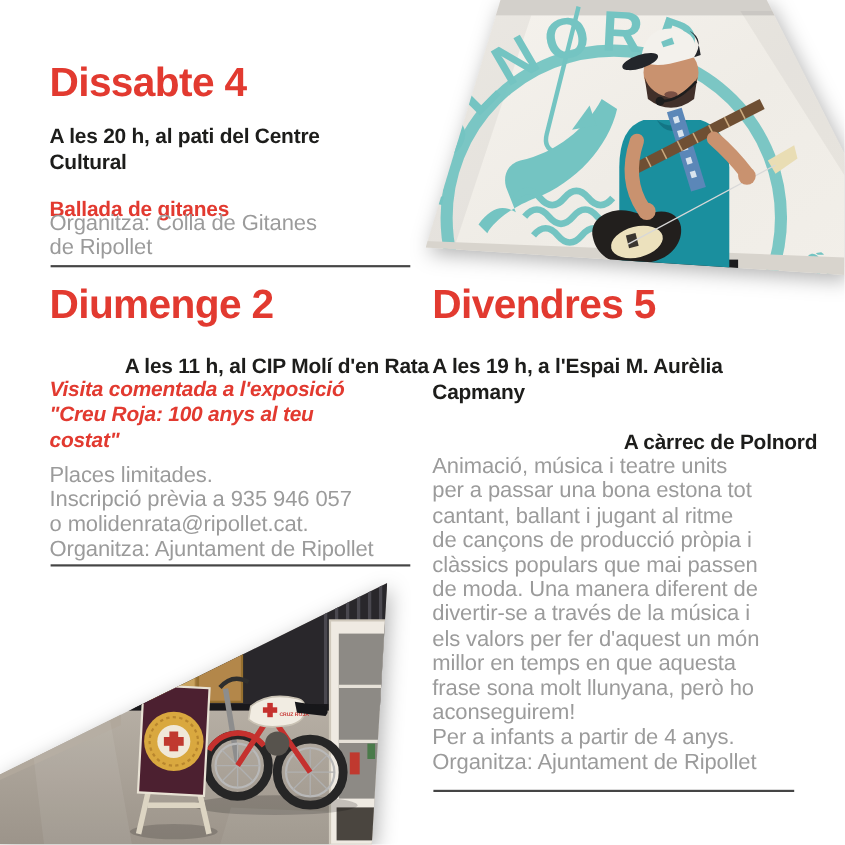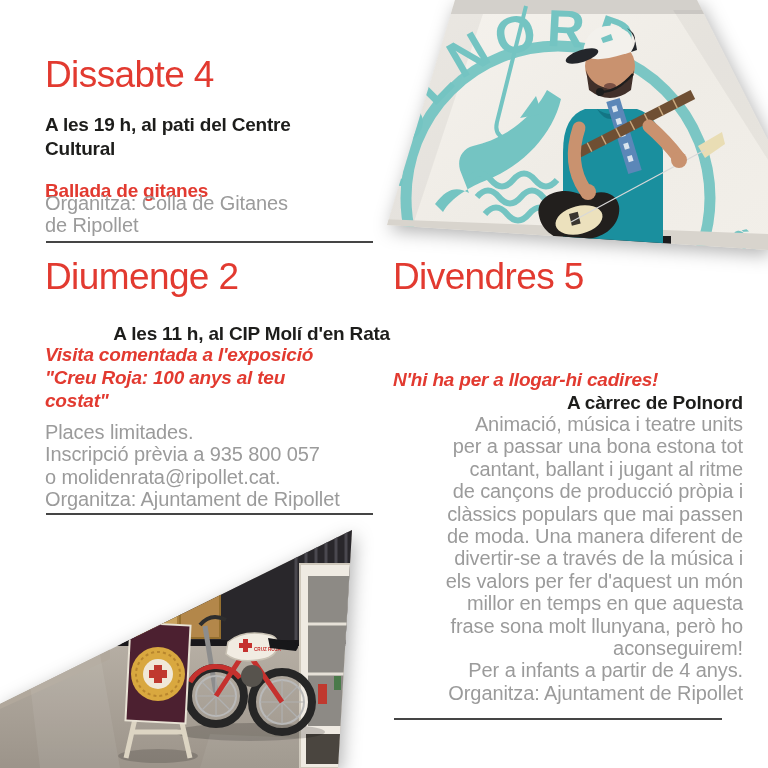--- a/index.html
+++ b/index.html
@@ -2,21 +2,21 @@
 <html lang="ca"><head>
 <meta charset="utf-8">
 <style>
   html,body{margin:0;padding:0;background:#ffffff;}
   .page{
     position:relative;width:768px;height:768px;background:#ffffff;overflow:hidden;
     font-family:"Liberation Sans","DejaVu Sans",sans-serif;
   }
   .abs{position:absolute;}
   .heading{
-    font-size:37px;font-weight:400;line-height:42px;letter-spacing:-0.6px;
+    font-size:37px;font-weight:700;line-height:42px;letter-spacing:-0.6px;
     color:#e23a30;white-space:pre-line;
   }
   .bold-black{
     font-size:19px;font-weight:700;line-height:24px;letter-spacing:-0.2px;
     color:#1d1d1b;white-space:pre-line;
   }
   .bold-red{
     font-size:19px;font-weight:700;line-height:23px;letter-spacing:-0.2px;
     color:#e23a30;white-space:pre-line;margin-top:12px;
   }
@@ -119,42 +119,43 @@
           <path d="M228,38 l10,-4 l2,6 l-10,3 z" fill="#74c4c2"></path>
 
           <path d="M260,74 Q244,92 228,92" stroke="#1d1d1d" stroke-width="2.4" fill="none"></path>
           <circle cx="227" cy="92" r="4" fill="#1d1d1d"></circle>
         </g>
       </svg>
     </div>
   </div>
 
   <div class="abs heading" style="left:45px;top:54px;">Dissabte 4</div>
-  <div class="abs bold-black" style="left:45px;top:113px;width:340px;">A les 19 h, al pati del Centre
+  <div class="abs bold-black" style="left:45px;top:113px;width:340px;">A les 20 h, al pati del Centre
 Cultural</div>
   <div class="abs bold-red" style="left:45px;top:167px;width:340px;">Ballada de gitanes</div>
   <div class="abs gray" style="left:45px;top:192px;width:340px;">Organitza: Colla de Gitanes
 de Ripollet</div>
   <div class="abs divider" style="left:46px;top:241px;width:327px;"></div>
 
   <div class="abs heading" style="left:45px;top:256px;">Diumenge 2</div>
   <div class="abs bold-black" style="left:45px;top:322px;width:345px;text-align:right;">A les 11 h, al CIP Molí d'en Rata</div>
   <div class="abs bold-red" style="left:45px;top:331px;width:345px;font-style:italic;">Visita comentada a l'exposició
 "Creu Roja: 100 anys al teu
 costat"</div>
   <div class="abs gray" style="left:45px;top:421px;width:345px;">Places limitades.
-Inscripció prèvia a 935 800 057
+Inscripció prèvia a 935 946 057
 o molidenrata@ripollet.cat.
 Organitza: Ajuntament de Ripollet</div>
   <div class="abs divider" style="left:46px;top:513px;width:327px;"></div>
 
   <div class="abs heading" style="left:393px;top:256px;">Divendres 5</div>
-  <div class="abs bold-red-italic" style="left:393px;top:368px;width:350px;">N'hi ha per a llogar-hi cadires!</div>
+  <div class="abs bold-black" style="left:393px;top:322px;width:350px;">A les 19 h, a l'Espai M. Aurèlia
+Capmany</div>
   <div class="abs bold-black" style="left:393px;top:391px;width:350px;text-align:right;">A càrrec de Polnord</div>
-  <div class="abs gray" style="left:393px;top:413px;width:350px;text-align:right;">Animació, música i teatre units
+  <div class="abs gray" style="left:393px;top:413px;width:350px;">Animació, música i teatre units
 per a passar una bona estona tot
 cantant, ballant i jugant al ritme
 de cançons de producció pròpia i
 clàssics populars que mai passen
 de moda. Una manera diferent de
 divertir-se a través de la música i
 els valors per fer d'aquest un món
 millor en temps en que aquesta
 frase sona molt llunyana, però ho
 aconseguirem!

